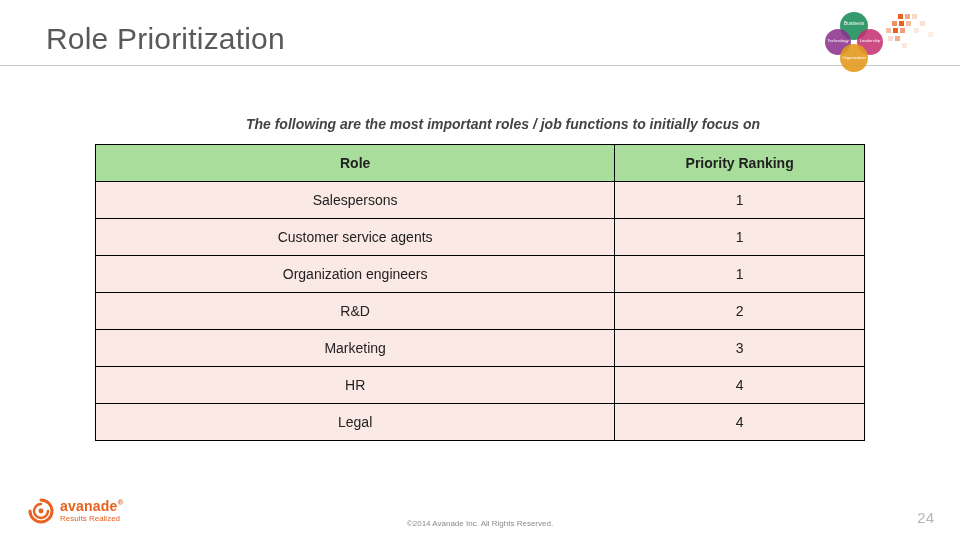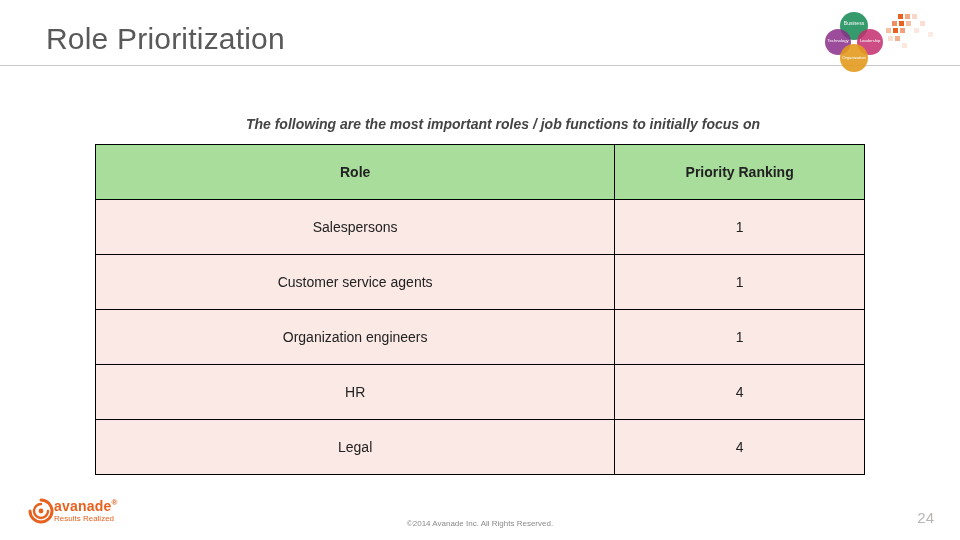--- a/index.html
+++ b/index.html
@@ -54,21 +54,21 @@
     .table {
       position: absolute;
       top: 144px;
       left: 95px;
       width: 770px;
       border-collapse: collapse;
     }
     .table th, .table td {
       border: 1.5px solid #000;
       font-size: 14px;
-      padding: 19px 8px;
+      padding: 10px 8px;
       height: 30px;
     }
     .table th {
       background: #a8dd9b;
       font-weight: 700;
       color: #222;
       text-align: center;
     }
     .table th.col-role { width: 520px; }
     .table th.col-rank { width: 250px; }
@@ -83,20 +83,21 @@
       text-align: center;
       font-weight: 400;
       color: #222;
     }
     .footer-logo {
       position: absolute;
       left: 28px;
       bottom: 16px;
       display: flex;
       align-items: center;
+      gap: 6px;
     }
     .logo-swirl {
       width: 26px;
       height: 26px;
     }
     .logo-text {
       display: flex;
       flex-direction: column;
       line-height: 1;
     }
@@ -184,20 +185,28 @@
       </tr>
       <tr>
         <td class="role-cell">Customer service agents</td>
         <td class="rank-cell">1</td>
       </tr>
       <tr>
         <td class="role-cell">Organization engineers</td>
         <td class="rank-cell">1</td>
       </tr>
       <tr>
+        <td class="role-cell">R&amp;D</td>
+        <td class="rank-cell">2</td>
+      </tr>
+      <tr>
+        <td class="role-cell">Marketing</td>
+        <td class="rank-cell">3</td>
+      </tr>
+      <tr>
         <td class="role-cell">HR</td>
         <td class="rank-cell">4</td>
       </tr>
       <tr>
         <td class="role-cell">Legal</td>
         <td class="rank-cell">4</td>
       </tr>
     </tbody>
   </table>
 

